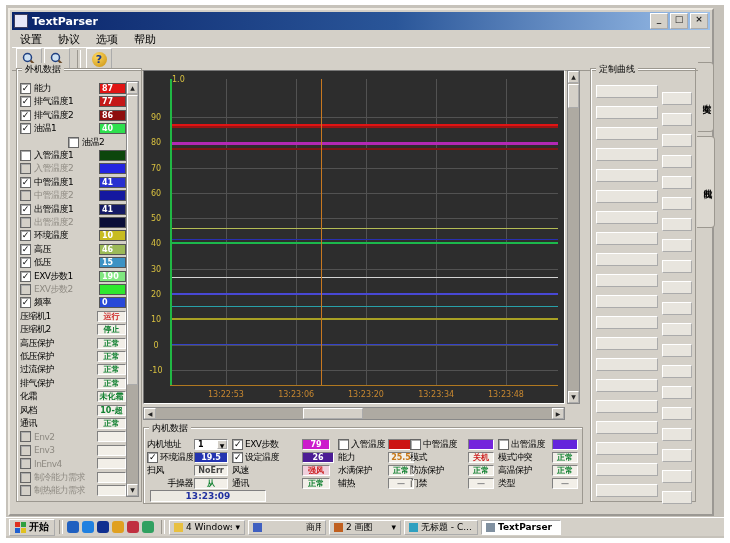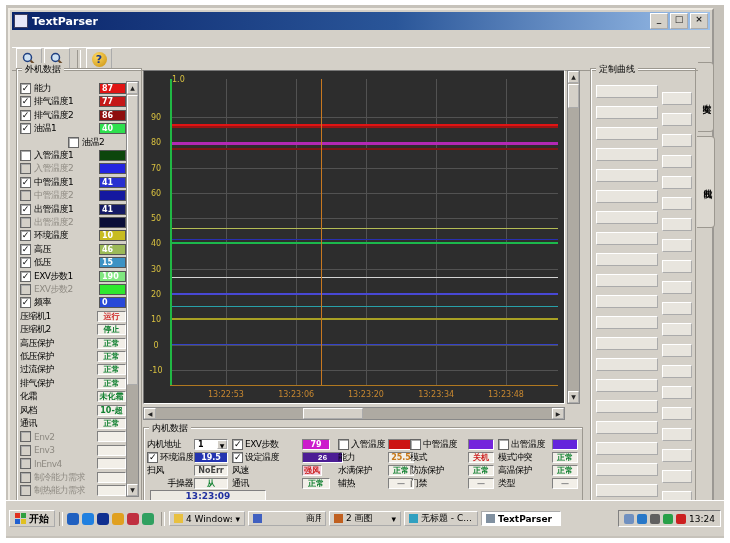--- a/index.html
+++ b/index.html
@@ -70,21 +70,21 @@
   .drop-arrow{position:absolute;right:0;top:0;bottom:0;width:10px;background:#d4d0c8;border:1px outset #fff;
               font-size:6px;line-height:9px;text-align:center;box-sizing:border-box;}
   .time-box{position:absolute;left:6px;top:62px;width:116px;height:12px;background:#eceae2;
             border:1px solid;border-color:#808080 #fff #fff #808080;color:#2030a0;font-weight:bold;
             text-align:center;font-size:9px;line-height:11px;box-sizing:border-box;}
   
   .statusbar{position:absolute;left:2px;right:2px;top:492px;height:12px;border:1px solid;
              border-color:#808080 #fff #fff #808080;font-size:9px;padding-left:6px;line-height:11px;
              box-sizing:border-box;color:#222;background:#d4d0c8;}
   
-  .taskbar{position:absolute;left:0;right:0;bottom:2px;height:36px;background:#d4d0c8;border-top:1px solid #fff;
+  .taskbar{position:absolute;left:0;right:0;bottom:2px;height:19px;background:#d4d0c8;border-top:1px solid #fff;
            display:flex;align-items:center;padding:0 3px;box-sizing:border-box;}
   .start-btn{height:15px;display:flex;align-items:center;gap:3px;border:1px outset #fff;background:#d4d0c8;
              padding:0 5px;font-weight:bold;font-size:10px;}
   .ql-icon{width:12px;height:12px;border-radius:3px;margin-right:3px;}
   .taskbar .sep{width:2px;height:14px;border-left:1px solid #9c9890;border-right:1px solid #fff;margin:0 4px;}
   .task-btn{height:15px;border:1px outset #fff;background:#d4d0c8;display:flex;align-items:center;gap:3px;
             padding:0 4px;font-size:9px;white-space:nowrap;overflow:hidden;box-sizing:border-box;margin-right:3px;}
   .task-btn.active{background:#fff;border:1px inset #fff;font-weight:bold;}
   .task-icon{width:9px;height:9px;flex:0 0 auto;}
   .tray{height:15px;margin-left:auto;border:1px solid;border-color:#808080 #fff #fff #808080;display:flex;
@@ -100,20 +100,26 @@
  <div class="desktop">
 
   <div class="window">
     <div class="titlebar">
       <span class="title-icon"></span>
       <span class="title-text">TextParser</span>
       <span class="tb-btn">_</span>
       <span class="tb-btn">□</span>
       <span class="tb-btn">×</span>
     </div>
+    <div class="menubar" id="menubar">
+          <div class="menu-item">设置</div>
+          <div class="menu-item">协议</div>
+          <div class="menu-item">选项</div>
+          <div class="menu-item">帮助</div>
+        </div>
     <div class="toolbar">
       <span class="tool-btn">
         <svg width="14" height="14" viewBox="0 0 14 14">
               <circle cx="5.5" cy="5.5" r="4" fill="#cfe2f3" stroke="#204080" stroke-width="1.5"></circle>
               <line x1="8.5" y1="8.5" x2="12.5" y2="12.5" stroke="#6b4a2a" stroke-width="2"></line>
             </svg>
       </span>
       <span class="tool-btn">
         <svg width="14" height="14" viewBox="0 0 14 14">
               <circle cx="5.5" cy="5.5" r="4" fill="#cfe2f3" stroke="#204080" stroke-width="1.5"></circle>
@@ -368,25 +374,25 @@
             <div class="ival" style="left: 50px; top: 50px; width: 34px; color: rgb(16, 128, 48);">从</div>
             <div class="ilabel" style="left: 88px; top: 11px; width: 68px;">
               <span class="cb">✓</span>
               <span>EXV步数</span>
             </div>
             <div class="ival" style="left: 158px; top: 11px; width: 28px; background: rgb(204, 28, 204); color: rgb(255, 255, 255);">79</div>
             <div class="ilabel" style="left: 88px; top: 24px; width: 68px;">
               <span class="cb">✓</span>
               <span>设定温度</span>
             </div>
-            <div class="ival" style="left: 158px; top: 24px; width: 41px; background: #4c1d95; color: rgb(255, 255, 255); font-family: Liberation Mono, monospace;">26</div>
+            <div class="ival" style="left: 158px; top: 24px; width: 32px; background: #4c1d95; color: rgb(255, 255, 255);">26</div>
             <div class="ilabel" style="left: 88px; top: 37px; width: 68px;">
               <span>风速</span>
             </div>
-            <div class="ival" style="left: 158px; top: 37px; width: 20px; background: rgb(240, 208, 220); color: rgb(204, 32, 32);">强风</div>
+            <div class="ival" style="left: 158px; top: 37px; width: 28px; background: rgb(240, 208, 220); color: rgb(204, 32, 32);">强风</div>
             <div class="ilabel" style="left: 88px; top: 50px; width: 68px;">
               <span>通讯</span>
             </div>
             <div class="ival" style="left: 158px; top: 50px; width: 28px; color: rgb(16, 128, 48);">正常</div>
             <div class="ilabel" style="left: 194px; top: 11px; width: 48px;">
               <span class="cb"></span>
               <span>入管温度</span>
             </div>
             <div class="ival" style="left: 244px; top: 11px; width: 26px; background: rgb(204, 20, 20);"></div>
             <div class="ilabel" style="left: 194px; top: 24px; width: 48px;">
@@ -529,26 +535,16 @@
           </div>
           <div class="task-btn" style="width: 74px;">
             <span class="task-icon" style="background: rgb(48, 160, 192);"></span>
             <span style="overflow: hidden;">无标题 - C...</span>
           </div>
           <div class="task-btn active" style="width: 80px;">
             <span class="task-icon" style="background: rgb(128, 144, 160);"></span>
             <span style="overflow: hidden;">TextParser</span>
           </div>
         </div>
-    <div class="tray">
-      <span id="tray-icons" style="display:flex;gap:3px;">
-            <span class="tray-ic" style="background: rgb(112, 144, 192);"></span>
-            <span class="tray-ic" style="background: rgb(40, 120, 200);"></span>
-            <span class="tray-ic" style="background: rgb(96, 96, 96);"></span>
-            <span class="tray-ic" style="background: rgb(40, 160, 72);"></span>
-            <span class="tray-ic" style="background: rgb(204, 32, 32);"></span>
-          </span>
-      <span style="font-size:9px;">13:24</span>
-    </div>
   </div>
 
  </div>
 </div>
 
 </body></html>

